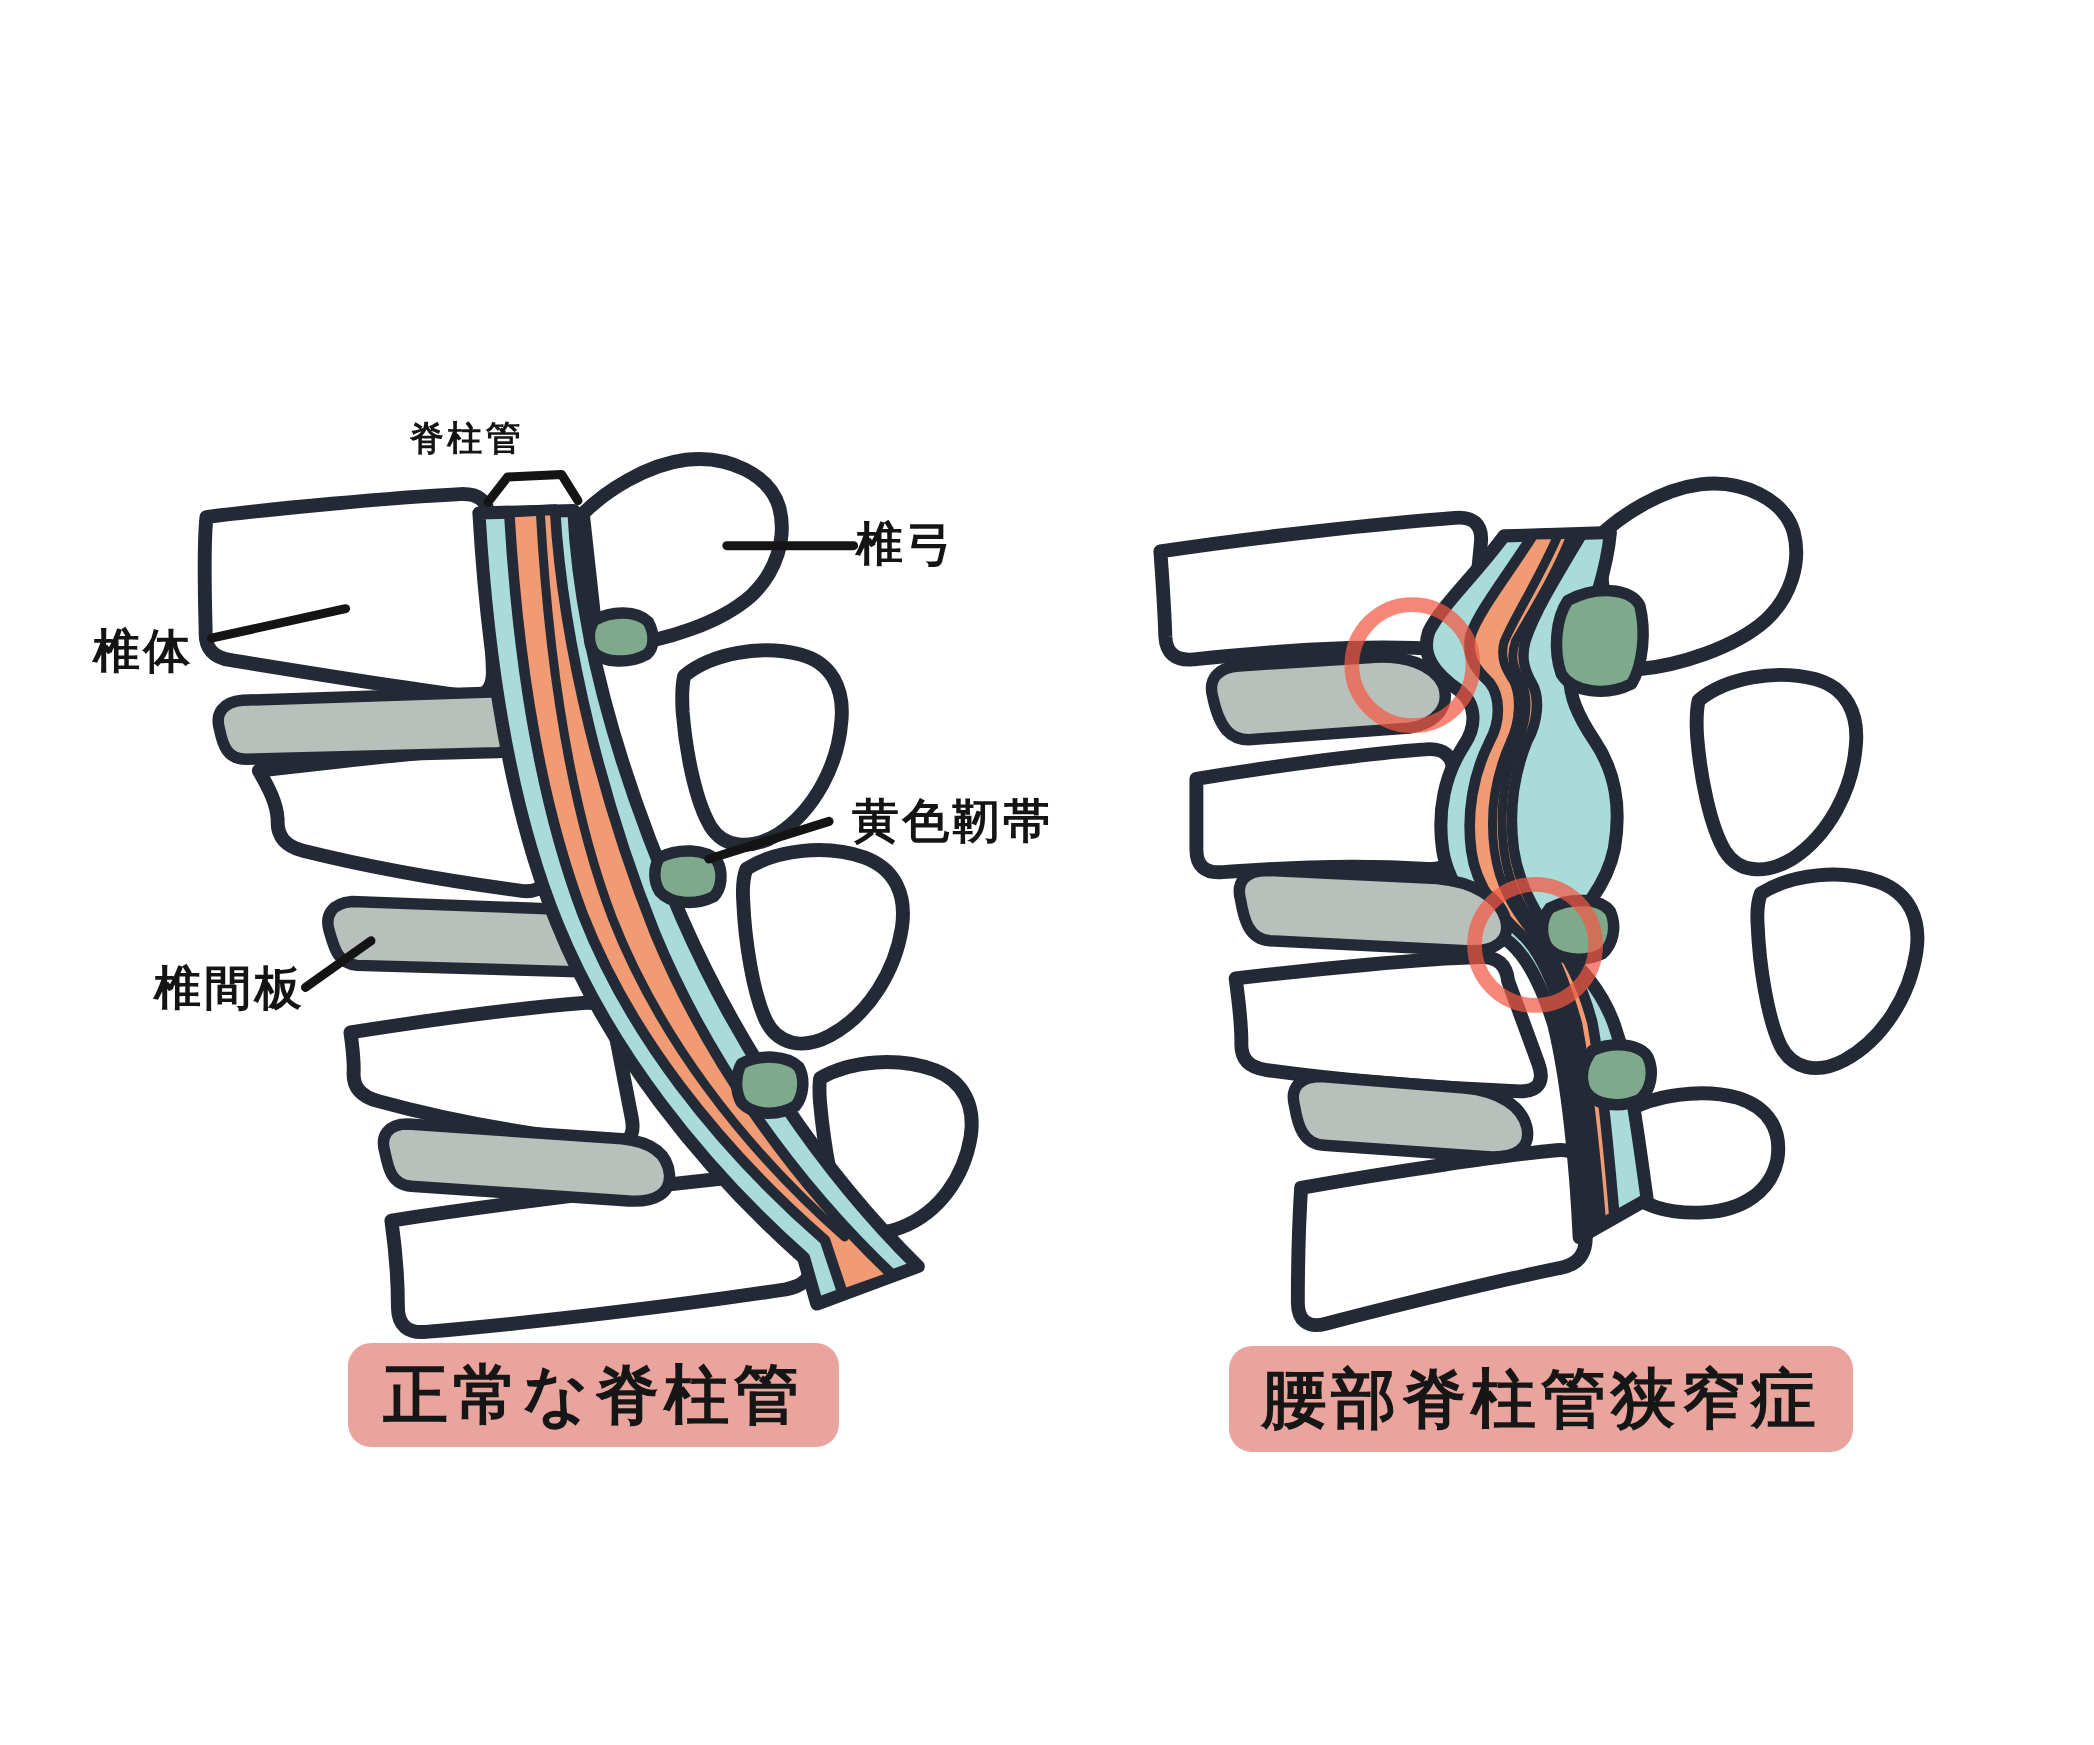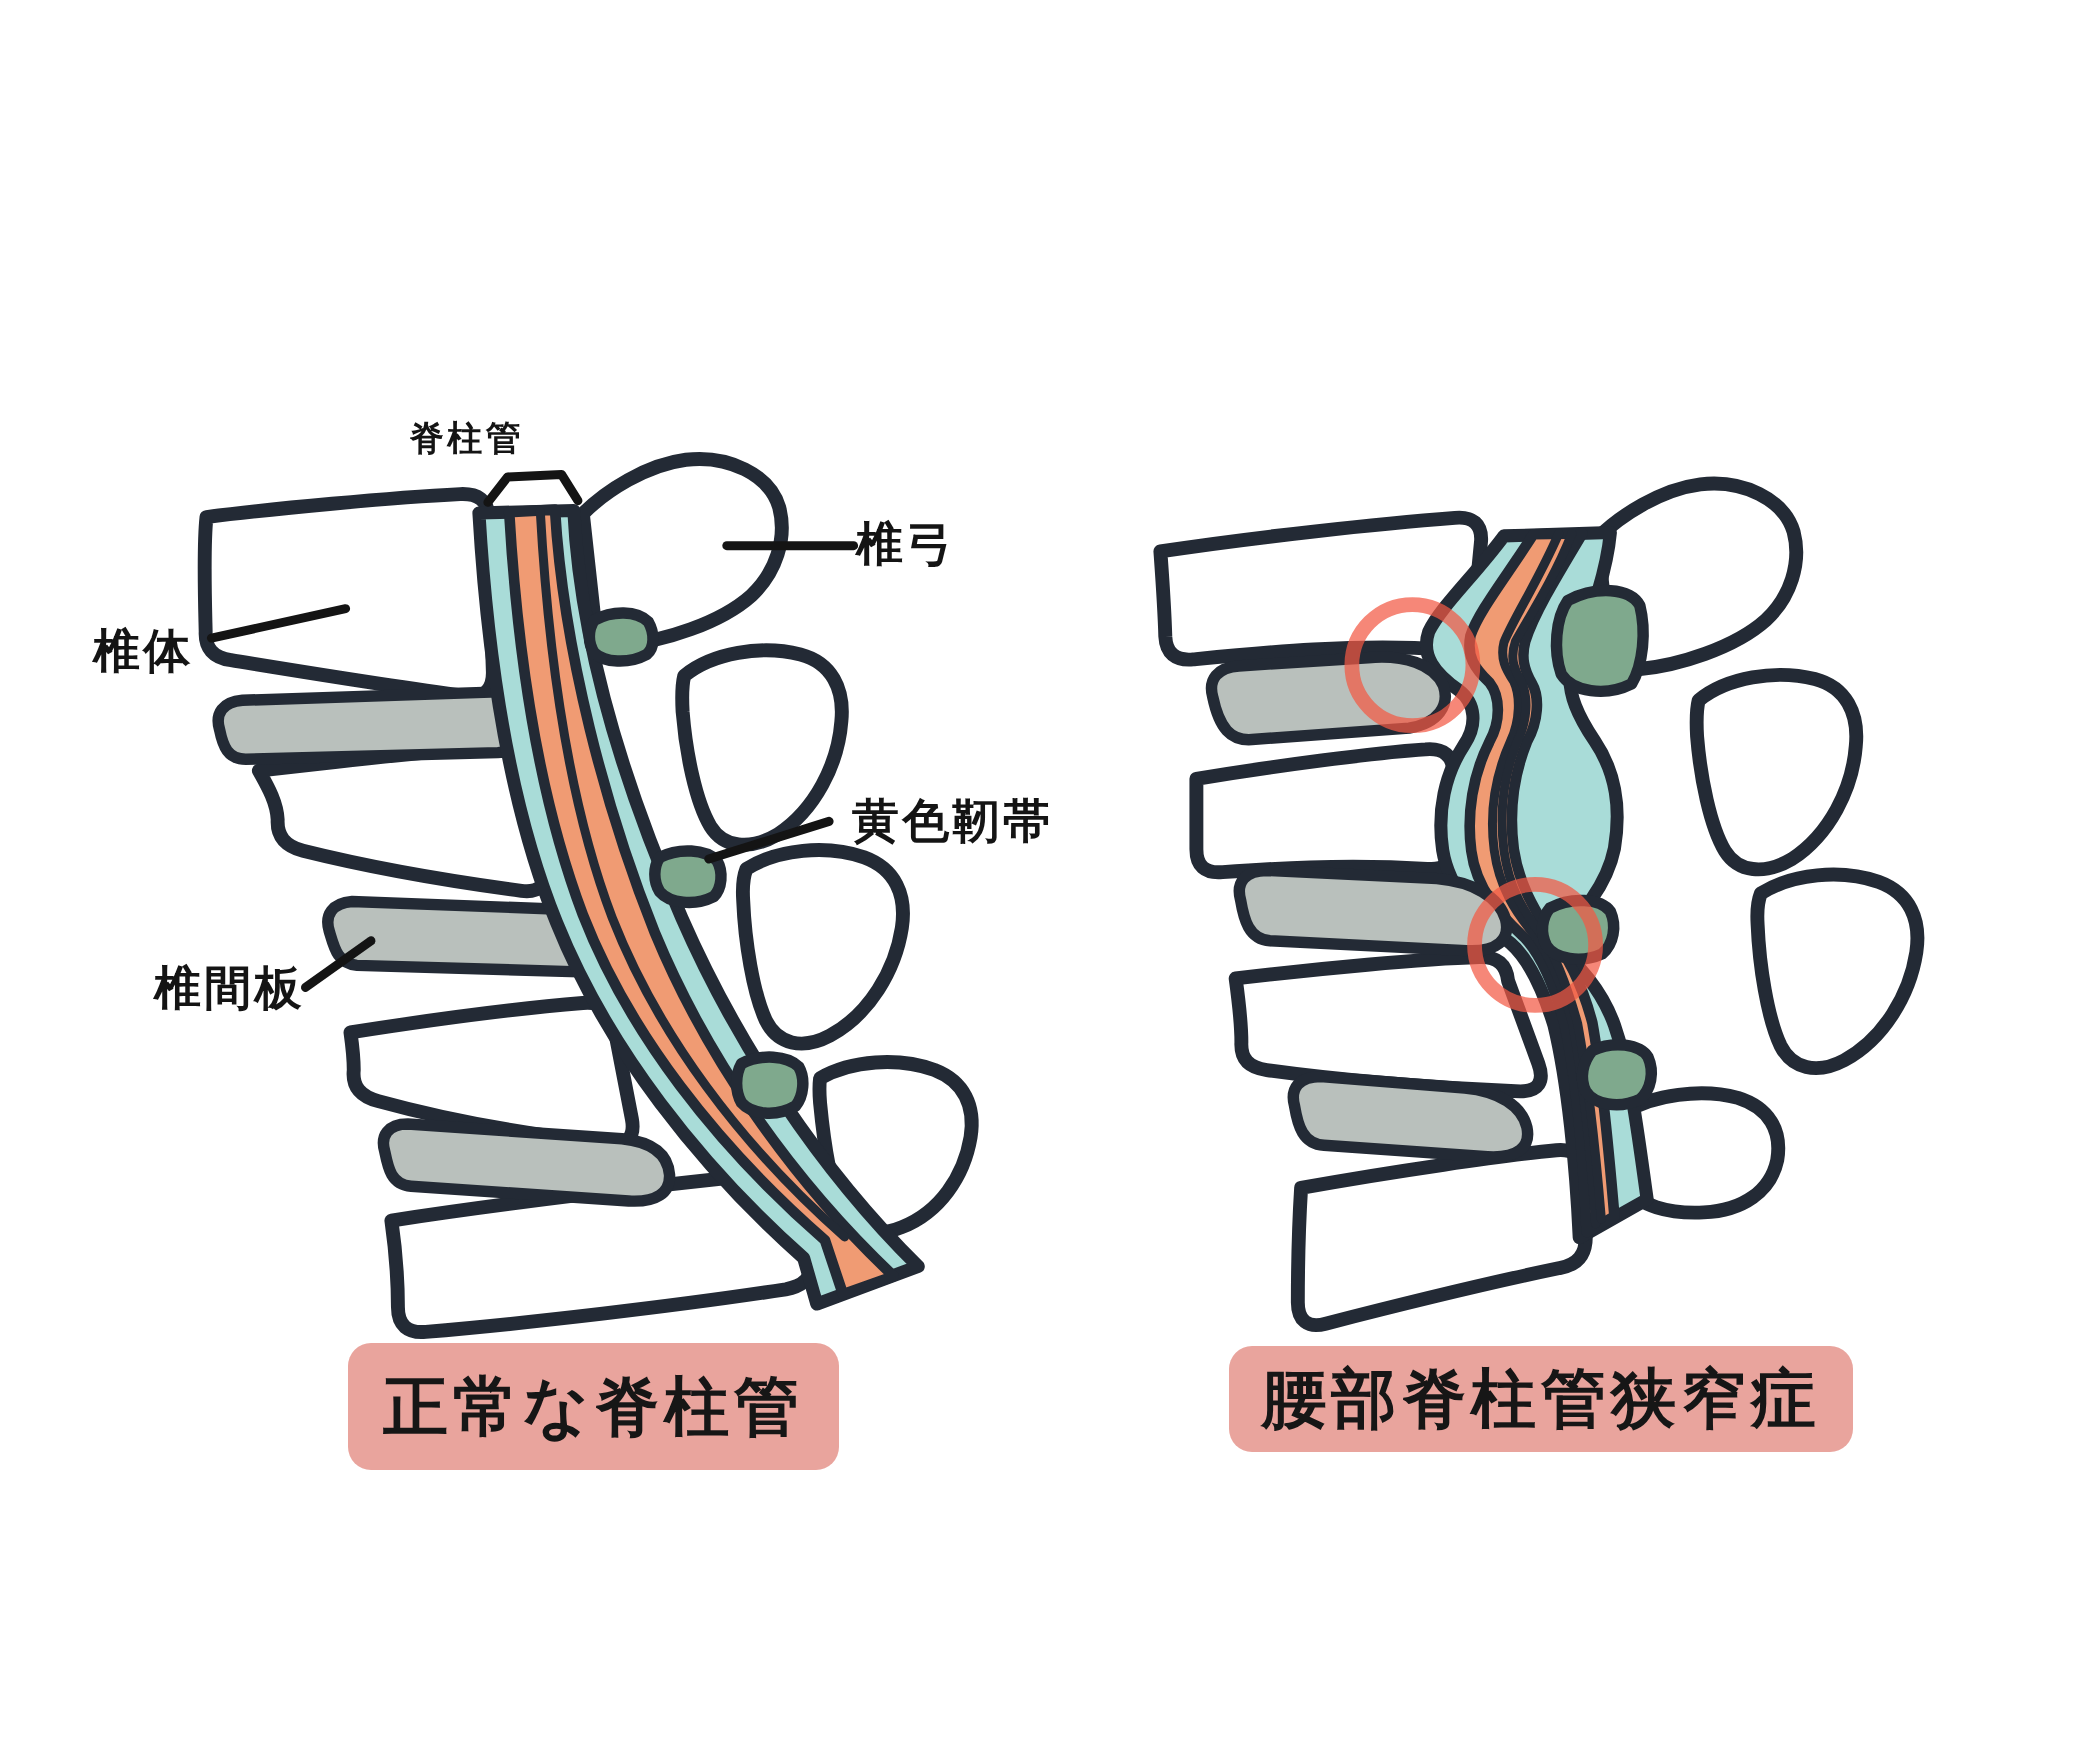--- a/index.html
+++ b/index.html
@@ -24,21 +24,21 @@
   .lbl{
     position:absolute;color:var(--text);font-size:47px;font-weight:600;
     letter-spacing:3.3px;white-space:nowrap;line-height:1.1;
   }
   .lbl-canal{font-size:35px;}
   .caption{
     position:absolute;background:var(--badge);border-radius:23px;
     display:flex;align-items:center;justify-content:center;
     color:#161616;font-size:65px;font-weight:700;letter-spacing:4.9px;white-space:nowrap;
   }
-  .cap-left{left:348px;top:1343px;width:491px;height:127px;}
+  .cap-left{left:348px;top:1343px;width:491px;height:104px;}
   .cap-right{left:1229px;top:1346px;width:624px;height:106px;}
   .lbl-sekichukan{left:352px;top:419px;width:229px;text-align:center;}
   .lbl-tsuikyu{left:856px;top:519px;font-family:Liberation Serif, serif;}
   .lbl-tsuitai{left:93px;top:609px;margin-top:16px;}
   .lbl-oushoku{left:852px;top:795px;}
   .lbl-tsuikanban{left:154px;top:962px;}
 </style>
 </head>
 <body>
 

